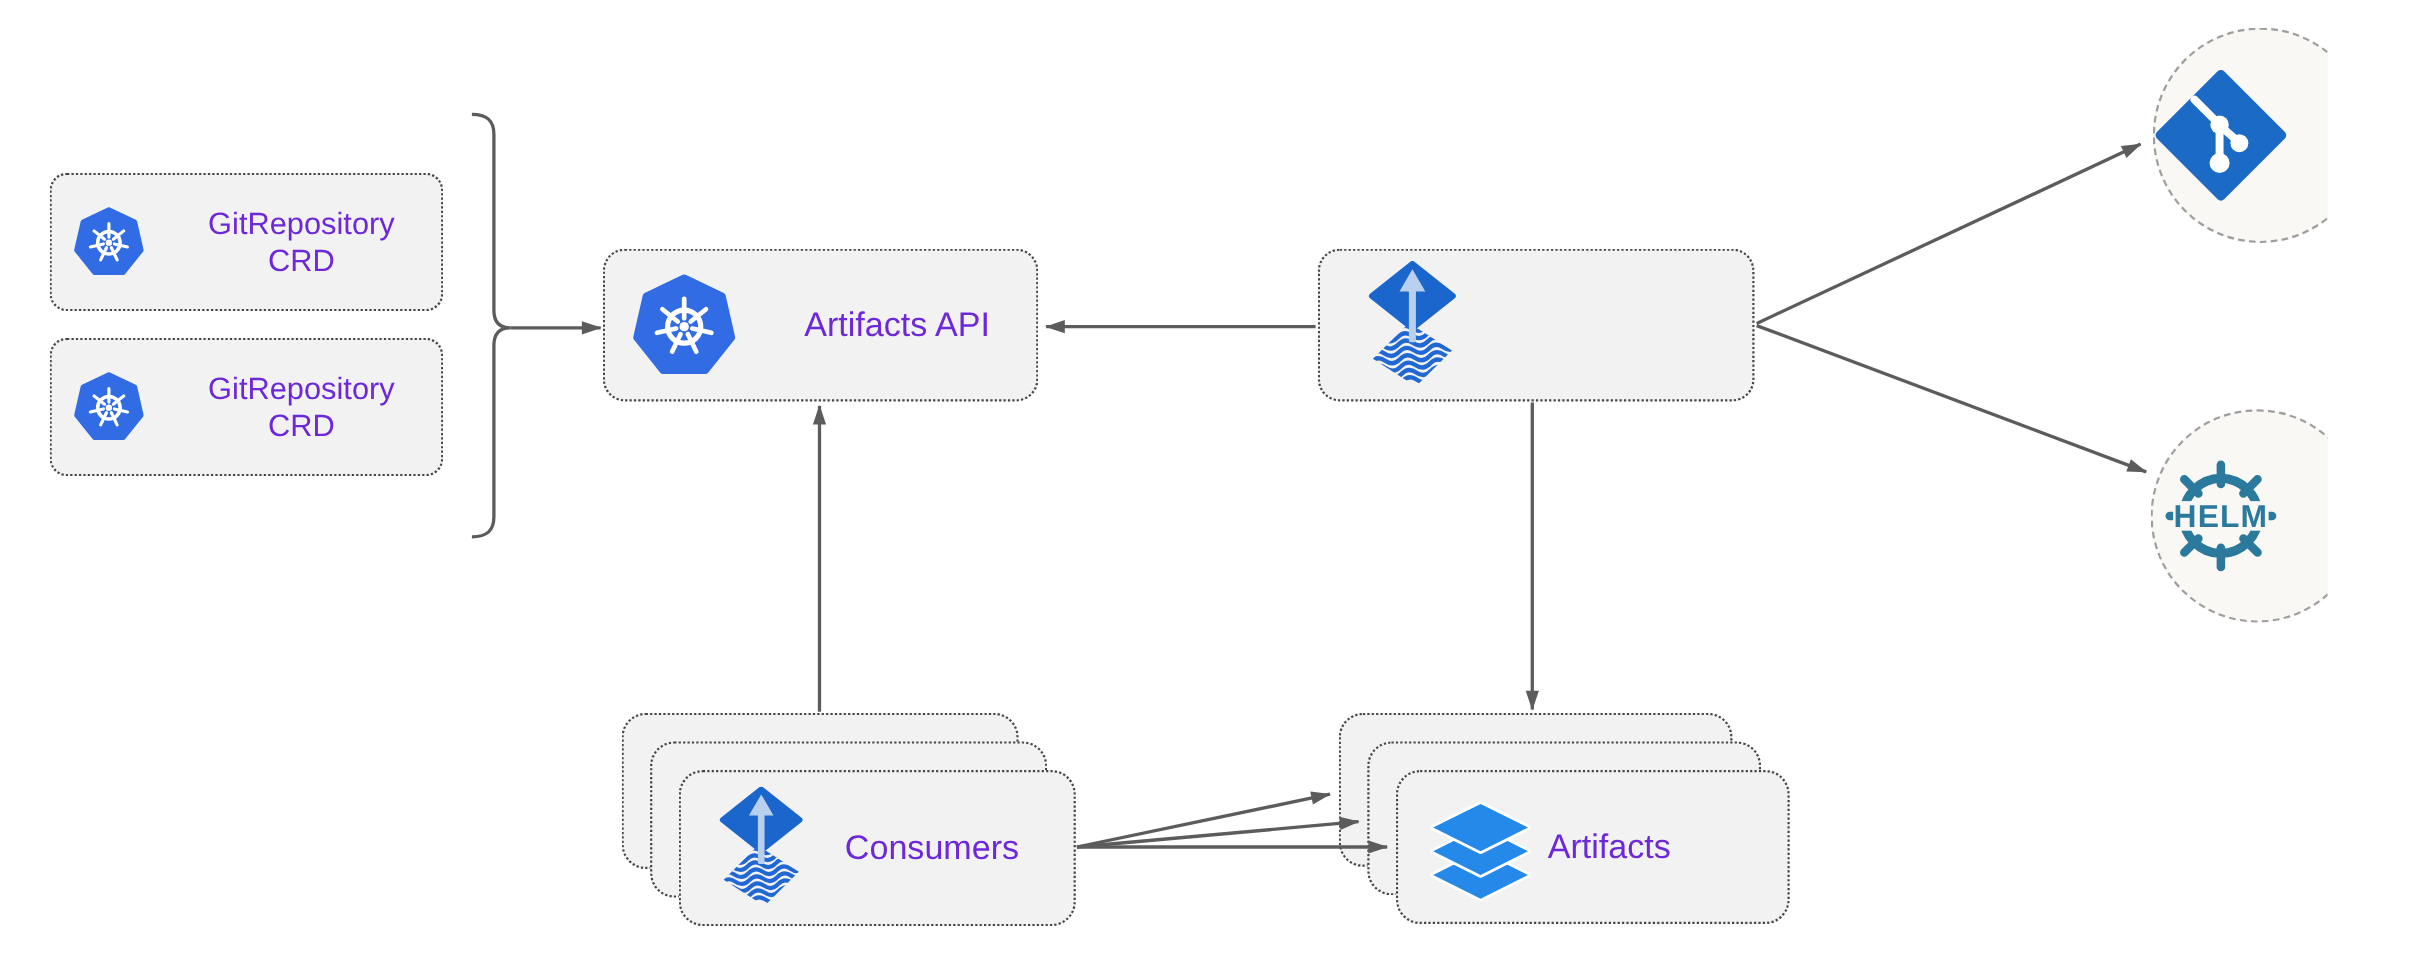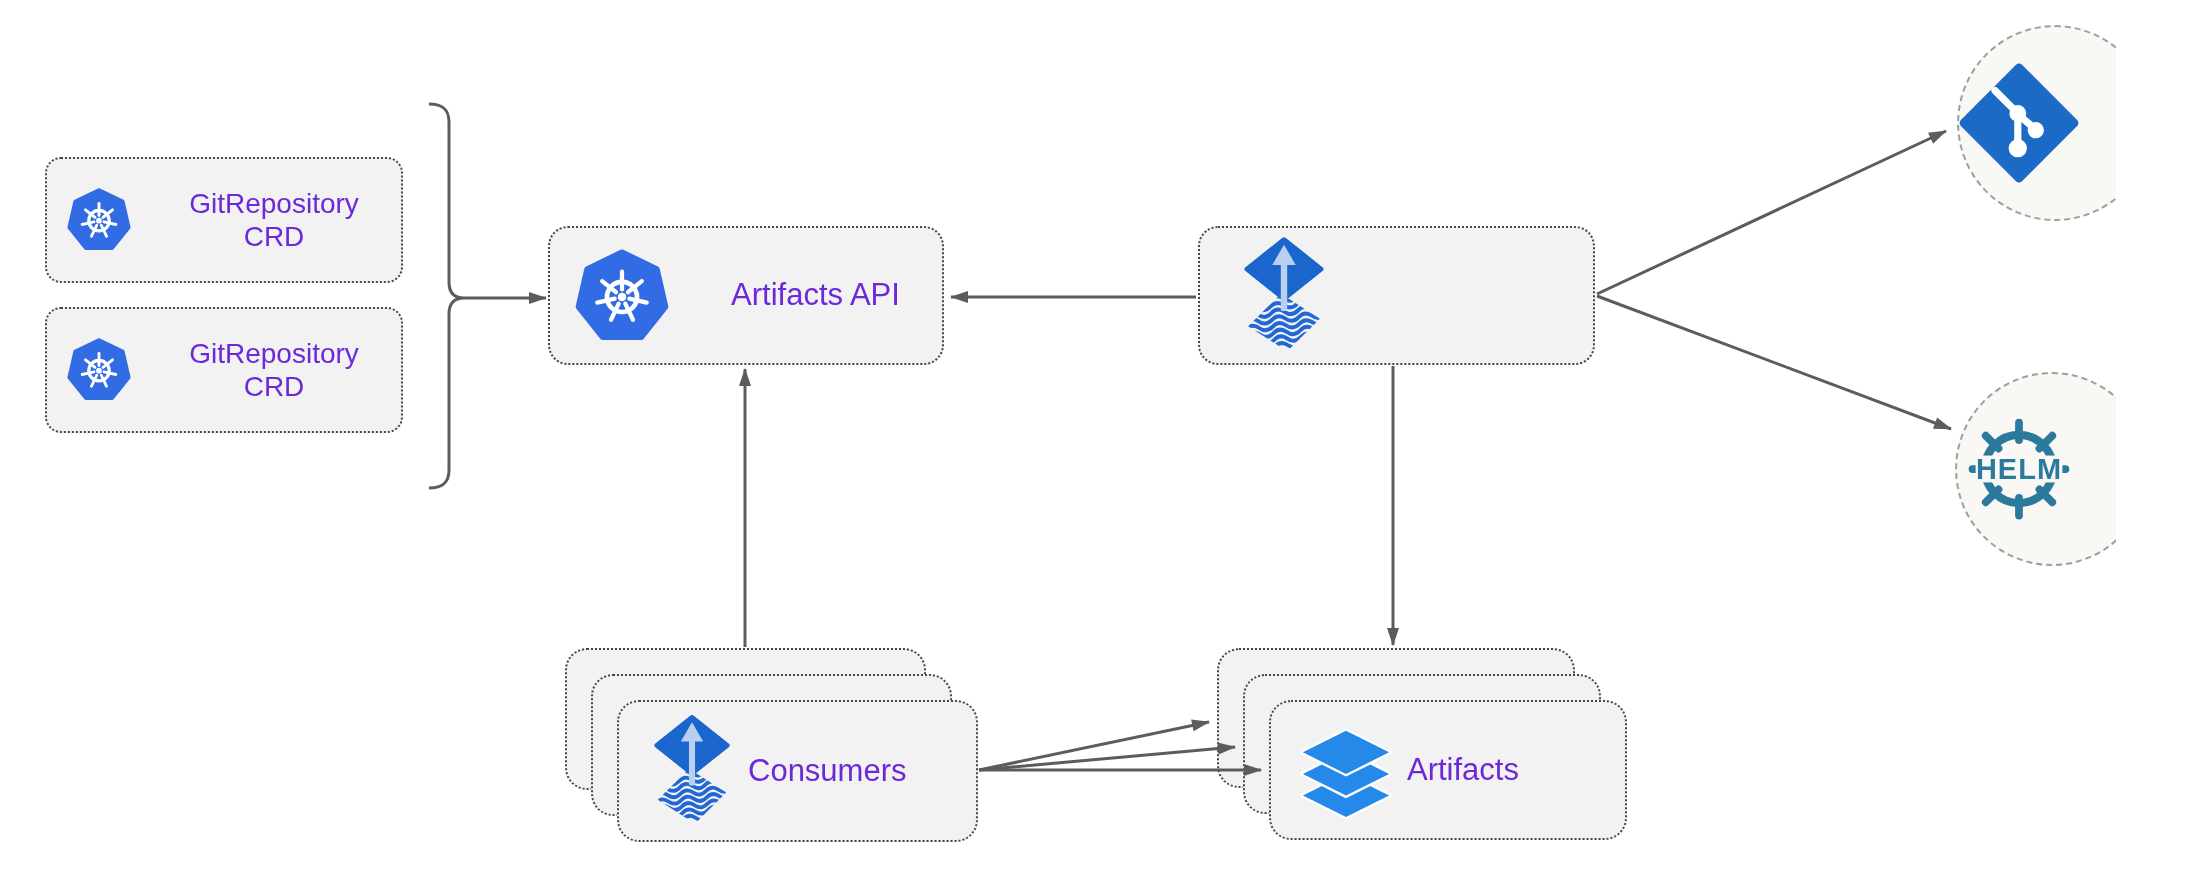--- a/index.html
+++ b/index.html
@@ -26,21 +26,21 @@
   #n-k8sapi{left:548px;top:226px;width:396px;height:139px;padding-left:25px;gap:20px;}
   #n-k8sapi .icon{width:94px;height:94px;flex:0 0 auto;}
   
   #n-source{left:1198px;top:226px;width:397px;height:139px;padding-left:42px;gap:24px;}
   #n-source .icon{width:84px;height:118px;flex:0 0 auto;}
   
   .stackbox{position:absolute;box-sizing:border-box;background:var(--box-fill);
     border:2.5px dotted var(--box-border);border-radius:22px;}
   .c-back{left:565px;top:648px;width:361px;height:142px;z-index:1;}
   .c-mid{left:591px;top:674px;width:361px;height:142px;z-index:2;}
-  .c-front{left:617px;top:700px;width:361px;height:142px;z-index:3;display:flex;align-items:center;padding-left:33px;gap:16px;}
+  .c-front{left:617px;top:700px;width:361px;height:142px;z-index:3;display:flex;align-items:center;padding-left:33px;gap:36px;}
   .c-front .icon{width:80px;height:112px;flex:0 0 auto;}
   .a-back{left:1217px;top:648px;width:358px;height:140px;z-index:1;}
   .a-mid{left:1243px;top:674px;width:358px;height:140px;z-index:2;}
   .a-front{left:1269px;top:700px;width:358px;height:140px;z-index:3;display:flex;align-items:center;padding-left:26px;gap:12px;}
   .a-front .icon{width:98px;height:98px;flex:0 0 auto;}
   
   .remote-circle{
     position:absolute;box-sizing:border-box;border-radius:50%;
     background:var(--circle-fill);border:2.5px dashed var(--circle-border);
     display:flex;align-items:center;justify-content:flex-start;

